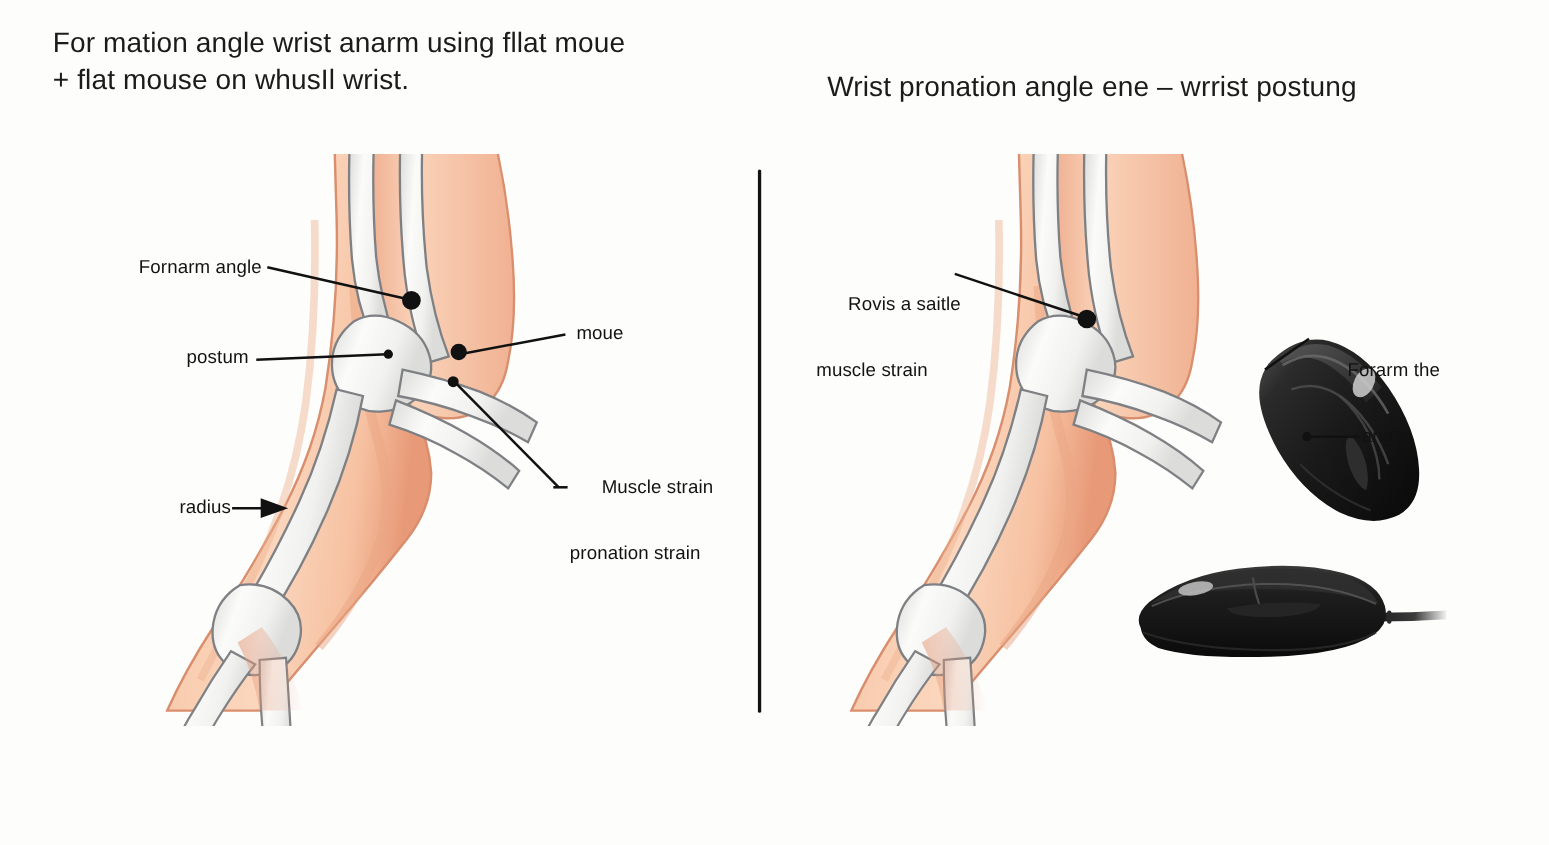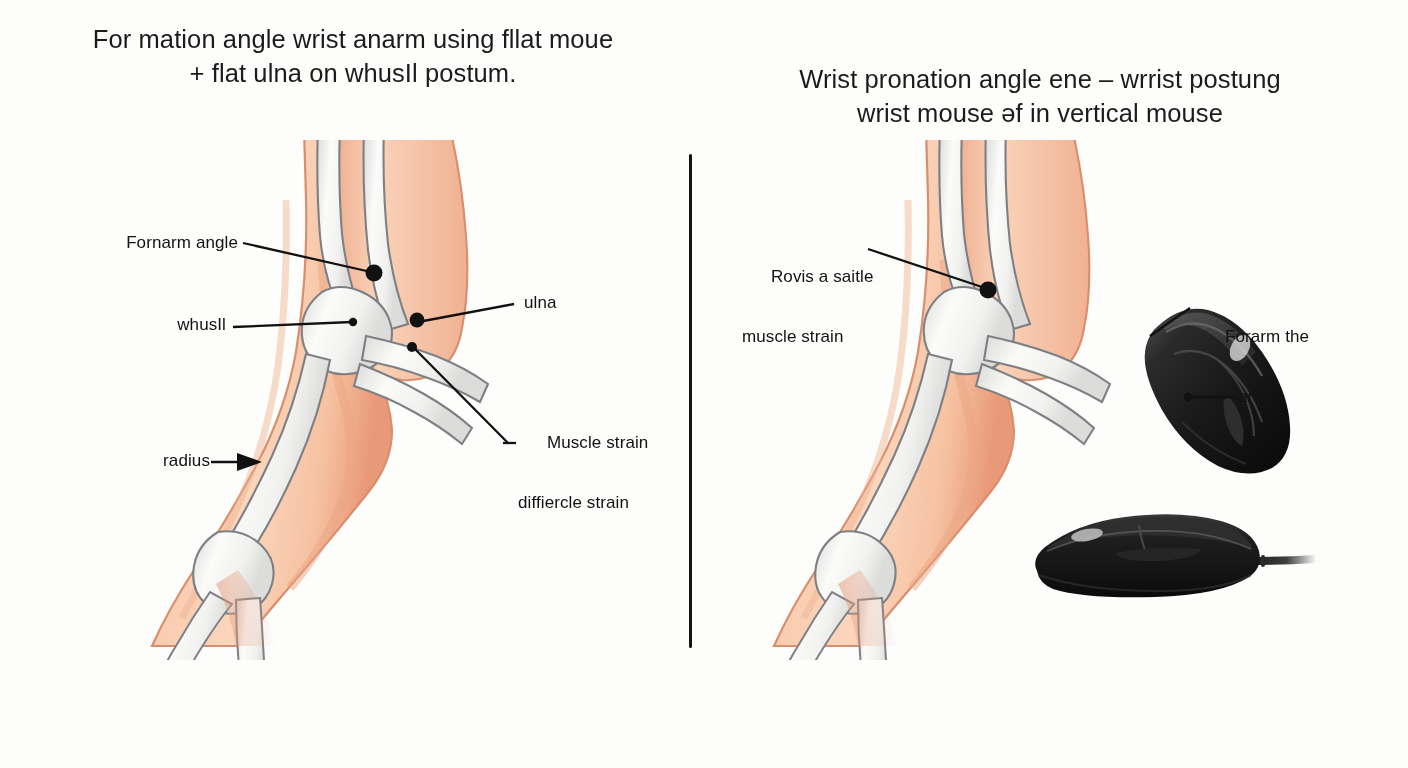--- a/index.html
+++ b/index.html
@@ -17,21 +17,21 @@
     position: relative;
     width: 1408px;
     height: 768px;
     background: #fdfdfc;
     overflow: hidden;
   }
 
   
   .title {
     position: absolute;
-    text-align: center;
+    text-align: left;
     color: #1b1b1b;
     font-size: 25.5px;
     line-height: 34px;
     letter-spacing: .1px;
     font-weight: 400;
   }
   #title-left  { left: 48px;  top: 22px; width: 610px; }
   #title-right { left: 752px; top: 22px; width: 576px; margin-top: 40px; }
   .title .l2 { display: block; }
 
@@ -68,26 +68,25 @@
   svg { display: block; }
   .nosel { user-select: none; }
 </style>
 </head>
 <body>
 
 <div class="canvas">
 
   <div class="title nosel" id="title-left">
     <span>For mation angle wrist anarm using fllat moue</span>
-    <span class="l2">+ flat ulna on whusIl postum.</span>
+    <span class="l2">+ flat mouse on whusIl wrist.</span>
   </div>
 
   <div class="title nosel" id="title-right">
     <span>Wrist pronation angle ene – wrrist postung</span>
-    <span class="l2">wrist mouse əf in vertical mouse</span>
   </div>
 
   <div id="divider"></div>
 
   <div class="panel" id="panel-left">
 
     <svg class="art" style="left:90px; top:140px;" width="460" height="520" viewBox="0 0 460 520">
       <defs>
         <linearGradient id="skinL" x1="0" y1="0" x2="1" y2="0.25">
           <stop offset="0" stop-color="#f0ac8c"></stop>
@@ -156,29 +155,29 @@
         <circle cx="374" cy="273" r="8.5"></circle>
         <circle cx="353" cy="322" r="4.2"></circle>
         <circle cx="417" cy="320" r="7.4"></circle>
         <circle cx="412" cy="347" r="5"></circle>
         <polygon points="237,453 262,462 237,471"></polygon>
       </g>
     </svg>
 
     <div class="ann r nosel" style="left:56px; top:228px; width:182px;">Fornarm angle</div>
 
-    <div class="ann r nosel" style="left:74px; top:310px; width:152px;">whusIl</div>
+    <div class="ann r nosel" style="left:74px; top:310px; width:152px;">postum</div>
 
     <div class="ann r nosel" style="left:68px; top:446px; width:142px;">radius</div>
 
-    <div class="ann l nosel" style="left:524px; top:288px; width:150px;">ulna</div>
+    <div class="ann l nosel" style="left:524px; top:288px; width:150px;">moue</div>
 
     <div class="ann l nosel" style="left:518px; top:398px; width:180px;">
       <span>Muscle strain</span>
-      <span class="l2" style="display:block;">diffiercle strain</span>
+      <span class="l2" style="display:block;">pronation strain</span>
     </div>
   </div>
 
   <div class="panel" id="panel-right">
 
     <svg class="art" style="left:22px; top:140px;" width="460" height="520" viewBox="0 0 460 520">
       <defs>
         <linearGradient id="skinR" x1="0" y1="0" x2="1" y2="0.25">
           <stop offset="0" stop-color="#f0ac8c"></stop>
           <stop offset="0.22" stop-color="#f9cbae"></stop>

